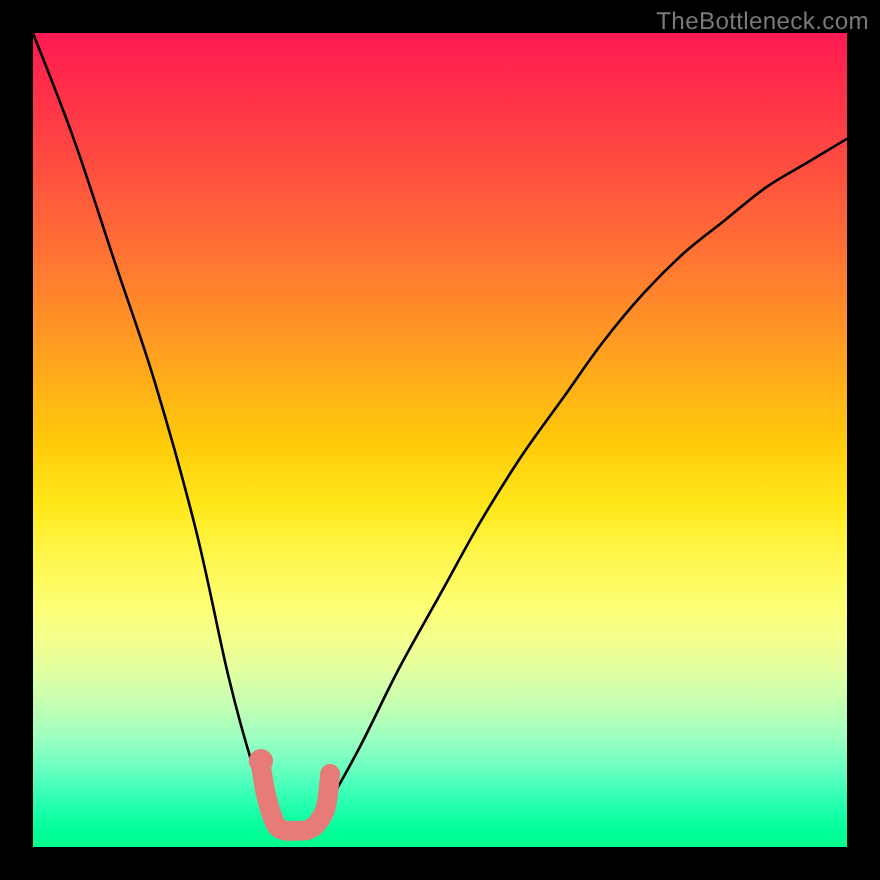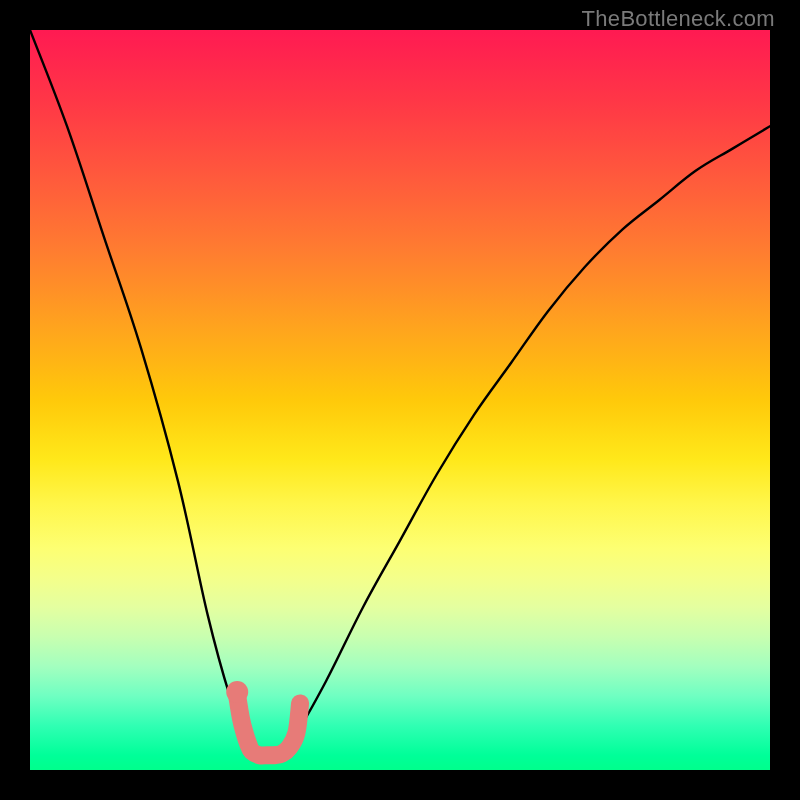--- a/index.html
+++ b/index.html
@@ -54,21 +54,21 @@
     inset: 0;
   }
   .overlay-curve {
     position: absolute;
     inset: 0;
     pointer-events: none;
   }
   .watermark {
     position: absolute;
     top: 6px;
-    right: 25px;
+    right: 10px;
     color: #7a7a7a;
     font-size: 22px;
     letter-spacing: 0.3px;
     user-select: none;
   }
 </style>
 </head>
 <body>
 
 <div class="stage">

